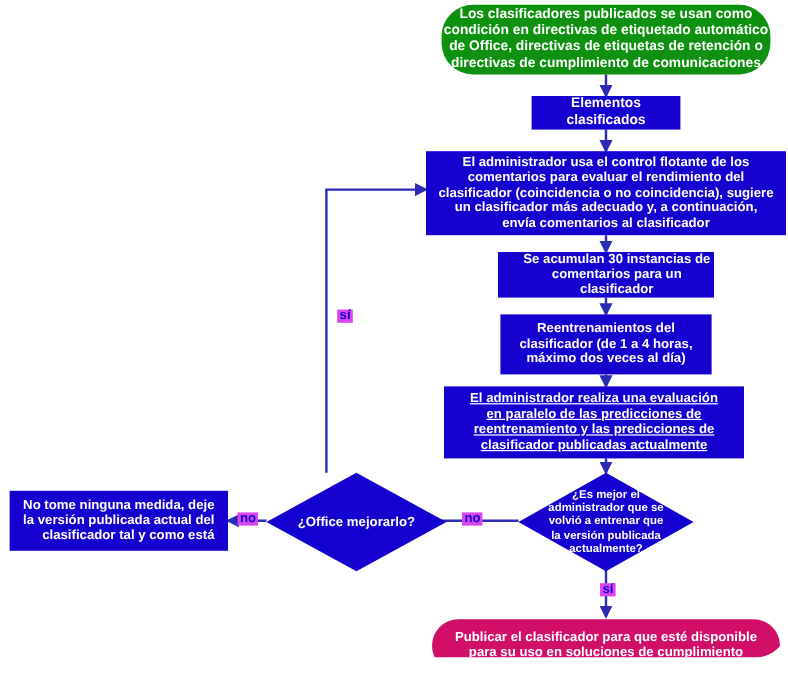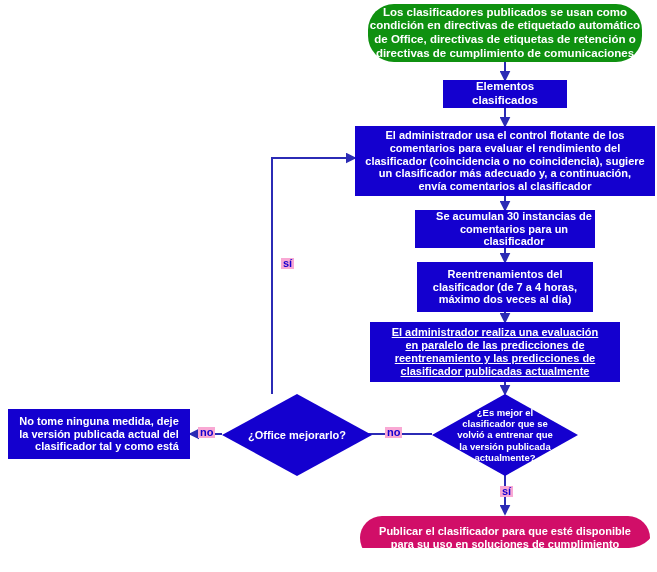--- a/index.html
+++ b/index.html
@@ -64,21 +64,21 @@
     font-weight: bold;
     line-height: 1.18;
     white-space: pre-line;
     pointer-events: none;
   }
   .edge-label {
     position: absolute;
     color: #1400cf;
     font-weight: bold;
     font-size: 11px;
-    background: #f9a8d4;
+    background: #d946ef;
     padding: 0 2px;
     line-height: 1;
   }
   #edges {
     position: absolute;
     left: 0;
     top: 0;
     width: 657px;
     height: 572px;
     pointer-events: none;
@@ -129,34 +129,34 @@
 clasificador (coincidencia o no coincidencia), sugiere
 un clasificador más adecuado y, a continuación,
 envía comentarios al clasificador</div>
 
   <div class="node node-blue" style="left:443px; top:80px; width:124px; height:28px; font-size:11.5px;">Elementos clasificados</div>
 
   <div class="node node-blue" style="left:415px; top:210px; width:180px; height:38px; font-size:11px;padding-left:18px;">Se acumulan 30 instancias de
 comentarios para un clasificador</div>
 
   <div class="node node-blue" style="left:417px; top:262px; width:176px; height:50px; font-size:11px;">Reentrenamientos del
-clasificador (de 7 a 4 horas,
+clasificador (de 1 a 4 horas,
 máximo dos veces al día)</div>
 
   <div class="node node-blue" style="left:370px; top:322px; width:250px; height:60px; font-size:11px;text-decoration:underline;">El administrador realiza una evaluación
 en paralelo de las predicciones de
 reentrenamiento y las predicciones de
 clasificador publicadas actualmente</div>
 
   <div class="diamond-wrap" style="left:432px; top:394px; width:146px; height:82px;">
     <svg width="146" height="82" viewBox="0 0 146 82" xmlns="http://www.w3.org/2000/svg">
       <polygon points="73,0 146,41 73,82 0,41" fill="#1400cf"></polygon>
     </svg>
     <div class="diamond-label" style="font-size:9.5px;">¿Es mejor el
-clasificador que se
+administrador que se
 volvió a entrenar que
 la versión publicada
 actualmente?</div>
   </div>
 
   <div class="diamond-wrap" style="left:222px; top:394px; width:150px; height:82px;">
     <svg width="150" height="82" viewBox="0 0 150 82" xmlns="http://www.w3.org/2000/svg">
       <polygon points="75,0 150,41 75,82 0,41" fill="#1400cf"></polygon>
     </svg>
     <div class="diamond-label" style="font-size:11px;">¿Office mejorarlo?</div>

